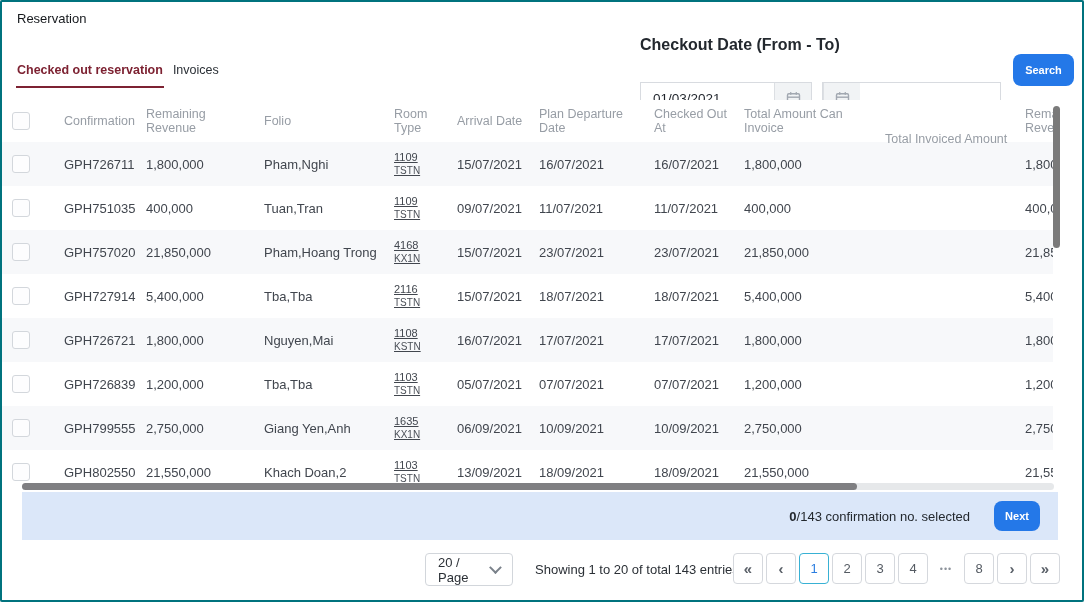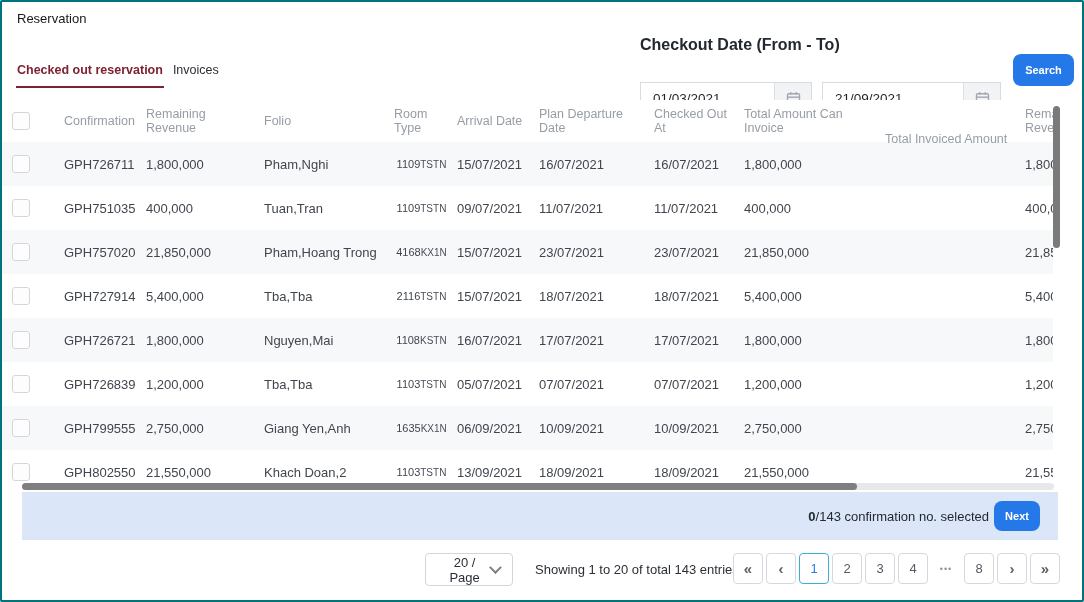--- a/index.html
+++ b/index.html
@@ -27,38 +27,38 @@
   .table-inner{position:absolute;left:0;top:0;width:1175px;}
   .thead{display:flex;height:42px;align-items:center;background:#fff;}
   .th{font-size:12.5px;color:#979da5;box-sizing:border-box;padding-right:8px;}
   .row{display:flex;height:44px;align-items:center;}
   .row.alt{background:#f7f8fa;}
   .cell{font-size:13px;color:#41464e;box-sizing:border-box;padding-right:8px;}
   .cb{width:62px;padding-left:10px;box-sizing:border-box;display:flex;align-items:center;}
   .checkbox{width:16px;height:16px;border:1.5px solid #d3d7dc;border-radius:3px;background:#fdfdfe;display:inline-block;}
   .c0{width:82px;}.c1{width:118px;}.c2{width:130px;}.c3{width:63px;}.c4{width:82px;}
   .c5{width:115px;}.c6{width:90px;}.c7{width:141px;}.c8{width:140px;margin-top:36px;}.c9{width:120px;}
-  .room{display:flex;flex-direction:row;justify-content:center;line-height:13px;}
+  .room{display:flex;flex-direction:column;justify-content:center;line-height:13px;text-decoration:underline;}
   .room-no{font-size:11px;color:#41464e;}
   .room-code{font-size:10px;color:#4a4f57;}
   
   .v-scroll{position:absolute;left:1051px;top:102px;width:8px;height:377px;}
   .v-thumb{position:absolute;left:0;top:2px;width:7px;height:142px;background:#7a7a7a;border-radius:4px;}
   .h-scroll{position:absolute;left:20px;top:481px;width:1032px;height:7px;background:#e6e8ea;border-radius:4px;}
   .h-thumb{position:absolute;left:0;top:0;width:835px;height:7px;background:#7f7f82;border-radius:4px;}
   
   .selection-bar{position:absolute;left:20px;top:490px;width:1036px;height:48px;background:#dbe7f9;
-                 display:flex;align-items:center;justify-content:flex-end;padding-right:18px;box-sizing:border-box;gap:5px;}
+                 display:flex;align-items:center;justify-content:flex-end;padding-right:18px;box-sizing:border-box;gap:24px;}
   .sel-text{font-size:13px;color:#23282e;}
   .sel-count{font-weight:700;}
   .next-btn{width:46px;height:30px;}
   
   .pagesize{position:absolute;left:423px;top:551px;width:88px;height:33px;border:1px solid #d2d6db;border-radius:4px;
             background:#fff;display:flex;align-items:center;box-sizing:border-box;cursor:pointer;}
-  .pagesize-label{font-size:13px;color:#2b3036;padding-left:12px;text-align:center;}
+  .pagesize-label{font-size:13px;color:#2b3036;padding-left:12px;}
   .chev-down{width:7px;height:7px;border-right:2px solid #7a818a;border-bottom:2px solid #7a818a;
              transform:rotate(45deg);margin-left:auto;margin-right:12px;margin-top:-4px;}
   .showing{position:absolute;left:533px;top:551px;height:33px;line-height:33px;font-size:13px;color:#2b3036;}
   .pg-wrap{position:absolute;left:731px;top:551px;display:flex;gap:3px;align-items:center;}
   .pg{width:30px;height:31px;border:1px solid #d5d8dd;border-radius:4px;background:#fff;
       display:flex;align-items:center;justify-content:center;font-size:13px;color:#555b63;cursor:pointer;box-sizing:border-box;}
   .pg.chev{font-size:15px;font-weight:700;color:#5b6169;}
   .pg.active{border-color:#38b1d4;color:#2b7de0;}
   .pg.dots{border:none;background:transparent;color:#8d939b;font-size:9px;letter-spacing:1px;cursor:default;}
 </style>
@@ -77,21 +77,20 @@
       <svg width="15" height="15" viewBox="0 0 16 16">
         <rect x="1.6" y="3" width="12.8" height="11.4" rx="1.4" fill="none" stroke="#a2a8b1" stroke-width="1.5"></rect>
         <line x1="1.6" y1="6.6" x2="14.4" y2="6.6" stroke="#a2a8b1" stroke-width="1.5"></line>
         <line x1="5" y1="1.2" x2="5" y2="4" stroke="#a2a8b1" stroke-width="1.5"></line>
         <line x1="11" y1="1.2" x2="11" y2="4" stroke="#a2a8b1" stroke-width="1.5"></line>
       </svg>
     </div>
   </div>
 
   <div class="date-input to">
-    <div class="date-value">21/09/2021</div>
     <div class="cal-seg">
       <svg width="15" height="15" viewBox="0 0 16 16">
         <rect x="1.6" y="3" width="12.8" height="11.4" rx="1.4" fill="none" stroke="#a2a8b1" stroke-width="1.5"></rect>
         <line x1="1.6" y1="6.6" x2="14.4" y2="6.6" stroke="#a2a8b1" stroke-width="1.5"></line>
         <line x1="5" y1="1.2" x2="5" y2="4" stroke="#a2a8b1" stroke-width="1.5"></line>
         <line x1="11" y1="1.2" x2="11" y2="4" stroke="#a2a8b1" stroke-width="1.5"></line>
       </svg>
     </div>
   </div>
 

